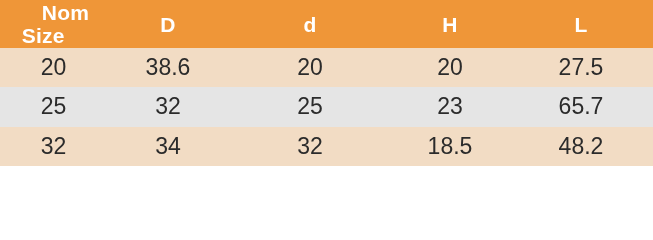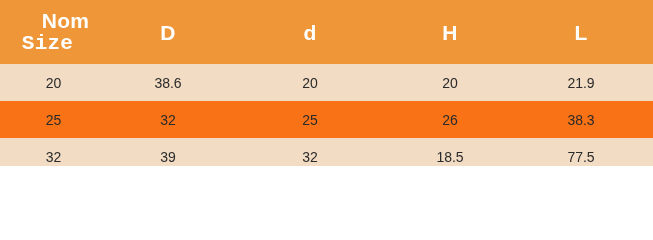--- a/index.html
+++ b/index.html
@@ -26,21 +26,21 @@
     margin: 0;
     border: 0;
   }
   
   col.c0 { width: 107px; }
   col.c1 { width: 122px; }
   col.c2 { width: 162px; }
   col.c3 { width: 118px; }
   col.c4 { width: 144px; }
 
-  thead tr { height: 64px; margin-left: 44px; }
+  thead tr { height: 48px; margin-left: 44px; }
   .spec-table thead th {
     background: #ef9638;
     color: #ffffff;
     font-weight: bold;
     font-size: 21px;
     line-height: 23px;
     text-align: center;
     vertical-align: middle;
     letter-spacing: 0.2px;
   }
@@ -50,32 +50,31 @@
     text-align: left;
     padding-left: 4px;
   }
   .hdr-stacked .line-nom {
     display: block;
     padding-left: 20px;
   }
   .hdr-stacked .line-size {
     display: block;
     padding-left: 0px;
-    font-family: Liberation Mono, monospace;
   }
 
   tbody tr { height: 37px; }
   .spec-table tbody td {
-    font-size: 14px;
+    font-size: 23px;
     color: #2b2b2b;
     text-align: center;
     vertical-align: middle;
   }
   tbody tr.band-peach td { background: #f2dcc4; }
-  tbody tr.band-blue  td { background: #f97316; }
+  tbody tr.band-blue  td { background: #e5e5e5; }
   tbody tr:last-child { height: 37px; }
 </style>
 </head>
 <body>
 
 <table class="spec-table">
   <colgroup>
     <col class="c0">
       <col class="c1">
       <col class="c2">
@@ -95,30 +94,30 @@
       <th>H</th>
       <th>L</th>
     </tr>
   </thead>
   <tbody>
     <tr class="band-peach">
       <td>20</td>
       <td>38.6</td>
       <td>20</td>
       <td>20</td>
-      <td>21.9</td>
+      <td>27.5</td>
     </tr>
     <tr class="band-blue">
       <td>25</td>
       <td>32</td>
       <td>25</td>
-      <td>26</td>
-      <td>38.3</td>
+      <td>23</td>
+      <td>65.7</td>
     </tr>
     <tr class="band-peach">
       <td>32</td>
-      <td>39</td>
+      <td>34</td>
       <td>32</td>
       <td>18.5</td>
-      <td>77.5</td>
+      <td>48.2</td>
     </tr>
   </tbody>
 </table>
 
 </body></html>

